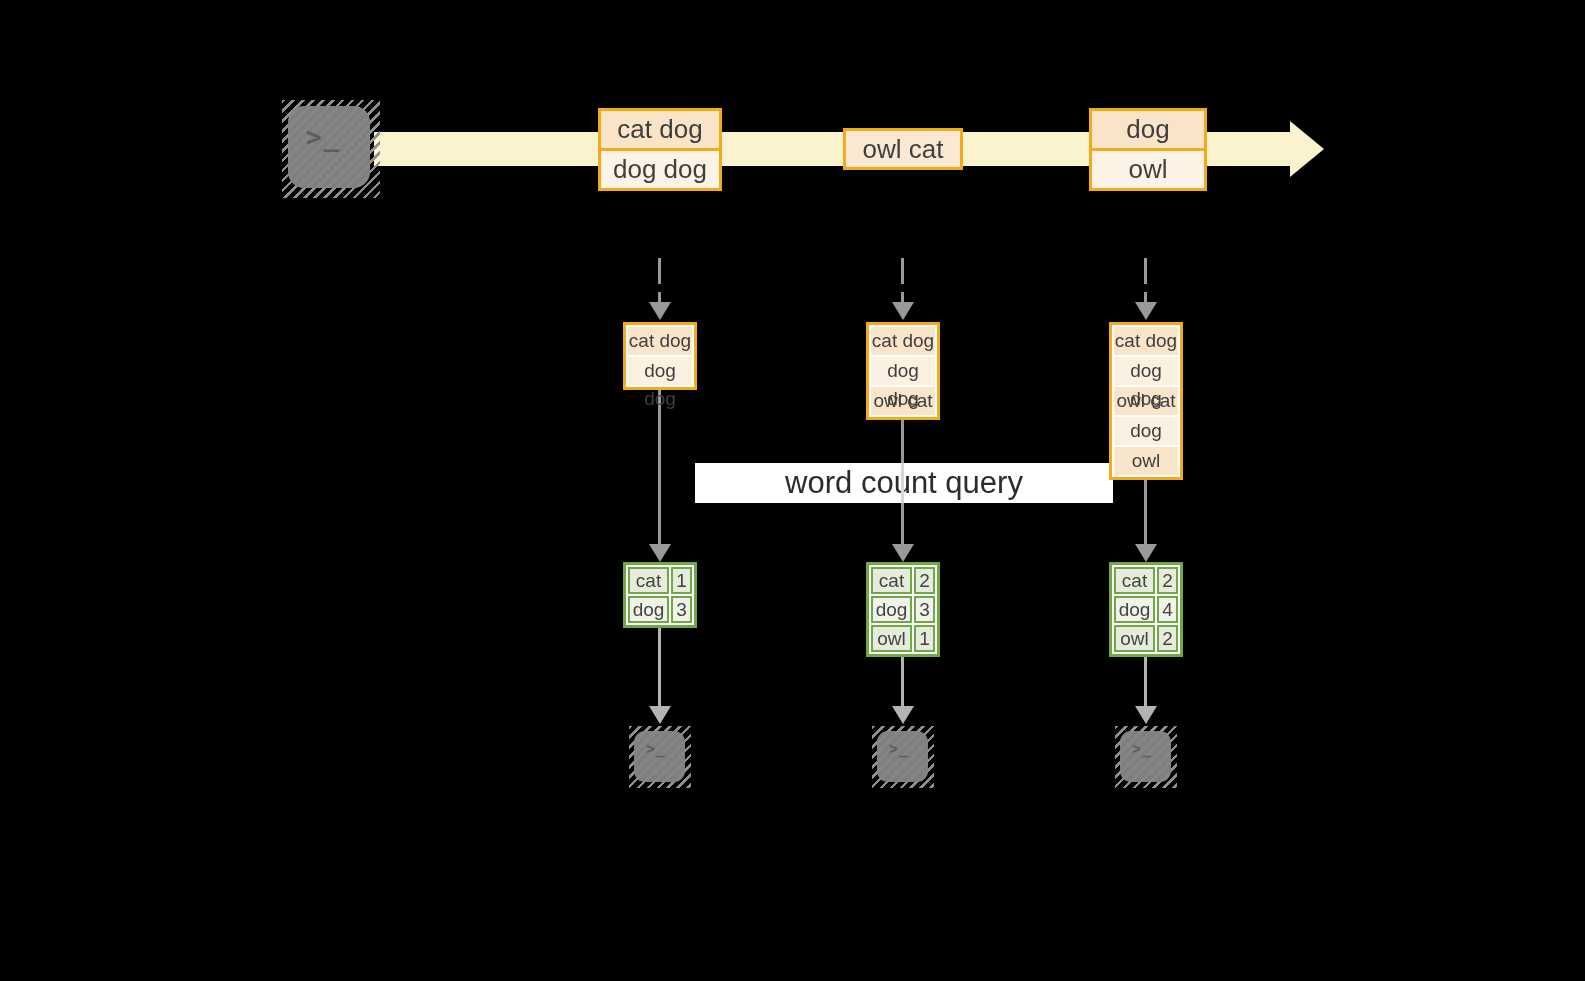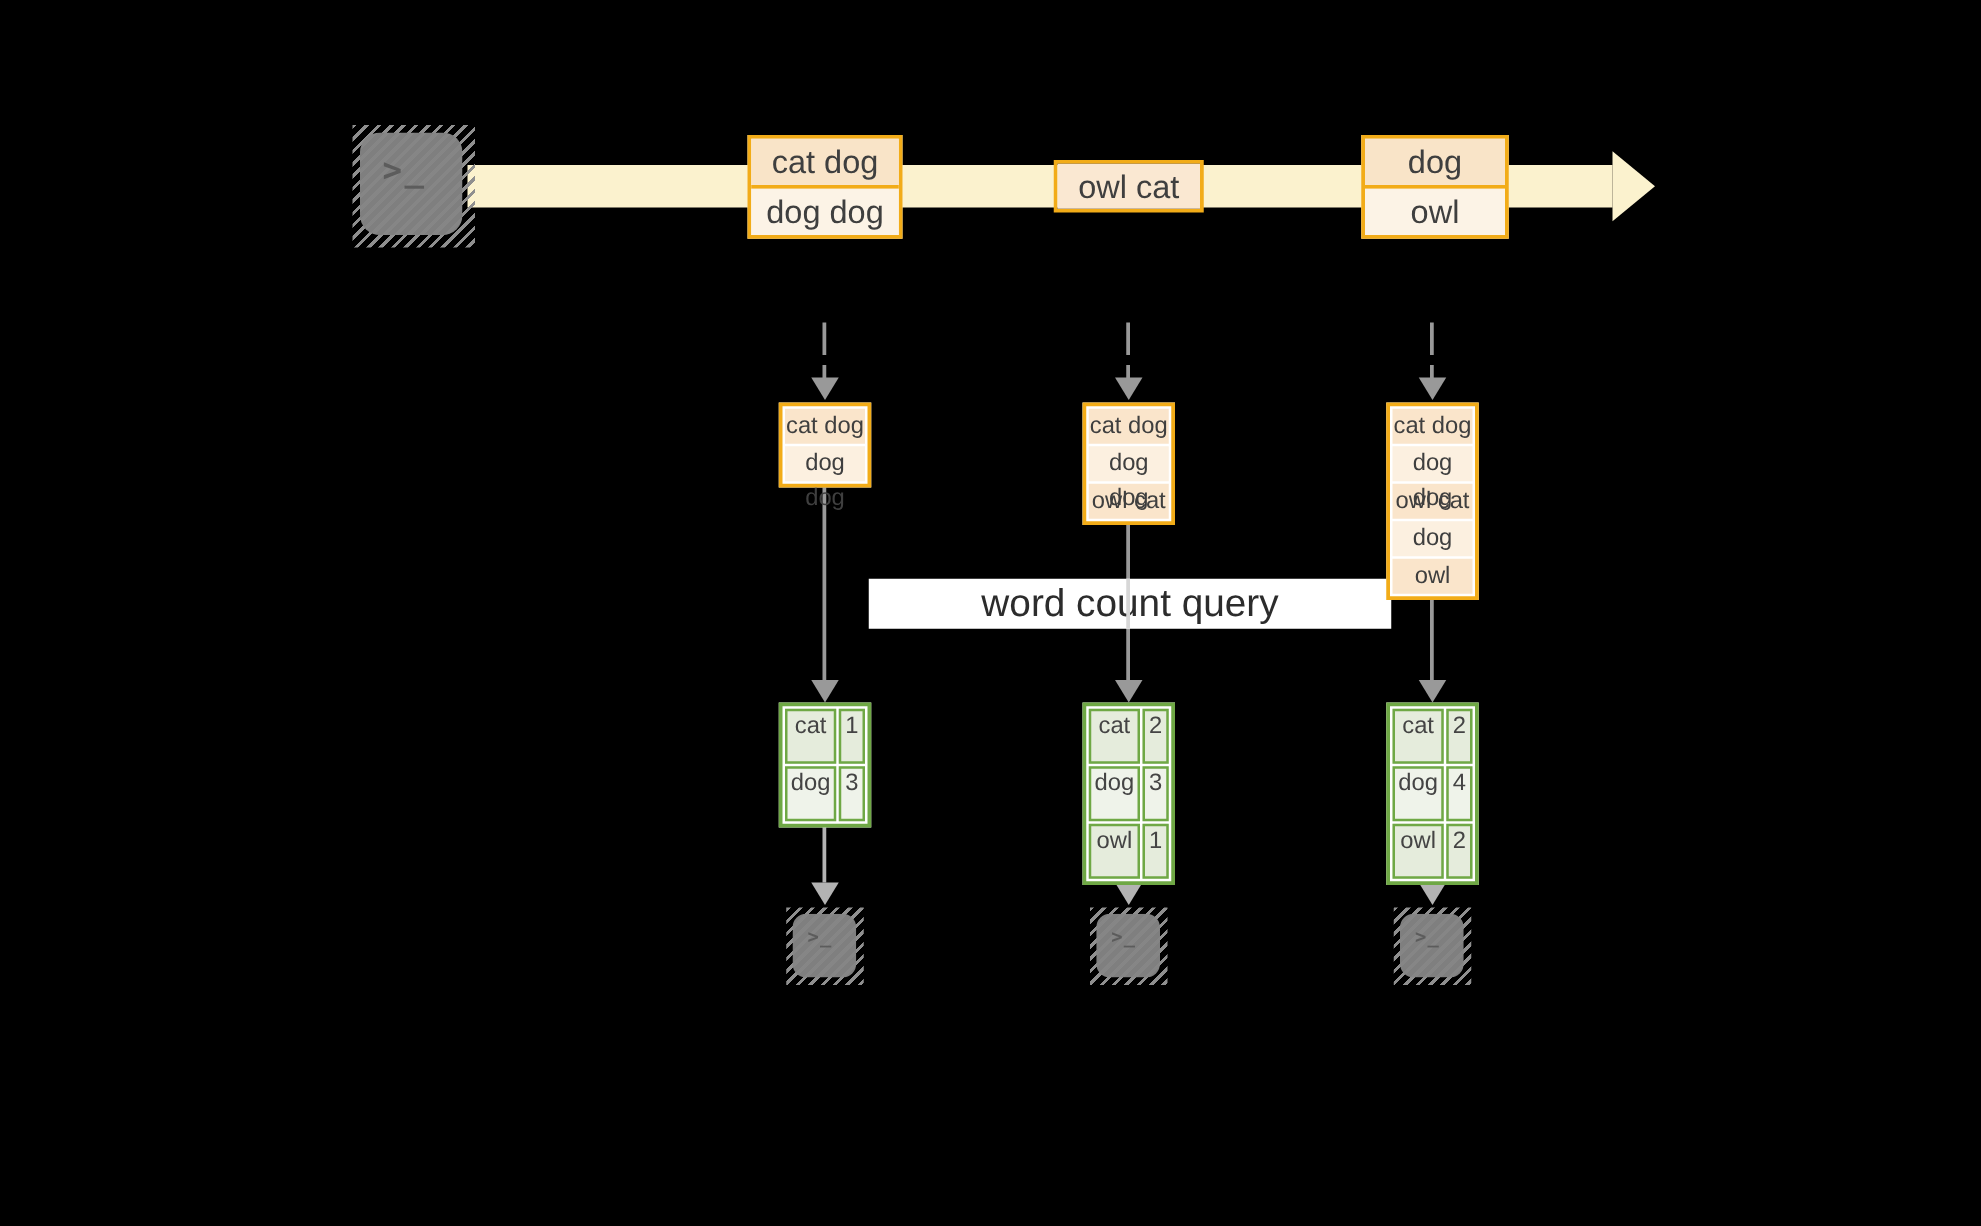--- a/index.html
+++ b/index.html
@@ -46,21 +46,21 @@
 
   
   .banner{position:absolute;left:695px;top:463px;width:418px;height:40px;background:#fff;
           z-index:1;text-align:center;line-height:40px;font-size:31px;color:#2c2c2c;}
   .banner-cross{position:absolute;left:901px;top:463px;width:3px;height:40px;background:#d7d7d7;
           z-index:2;}
 
   
   .gtable{position:absolute;box-sizing:border-box;border:3px solid #6fa845;background:#fff;
           padding:2px;z-index:1;}
-  .gtable .grow{display:flex;height:44px;margin-bottom:2px;}
+  .gtable .grow{display:flex;height:27px;margin-bottom:2px;}
   .gtable .grow:last-child{margin-bottom:0;}
   .gcell{box-sizing:border-box;border:2px solid #6fa845;line-height:23px;text-align:center;
          font-size:19px;color:#444;}
   .gcell.word{width:41px;margin-right:2px;}
   .gcell.num{flex:1;}
   .grow.gd .gcell{background:#e5ecdc;}
   .grow.gl .gcell{background:#eff3ea;}
 
   
   .term{position:absolute;}

